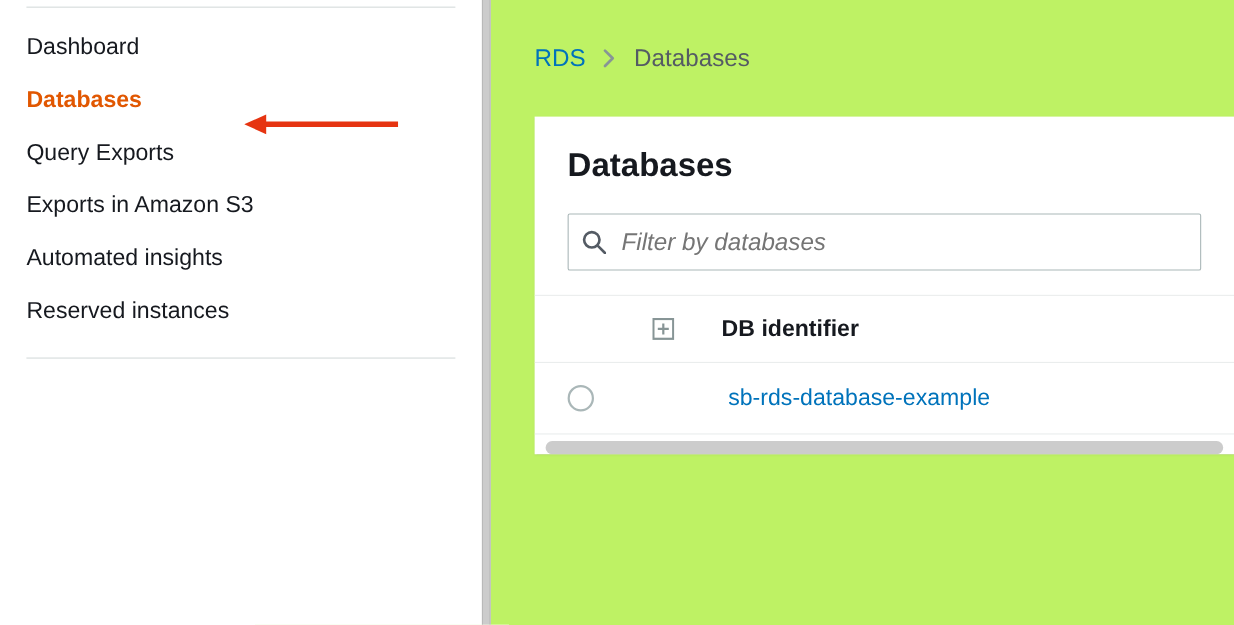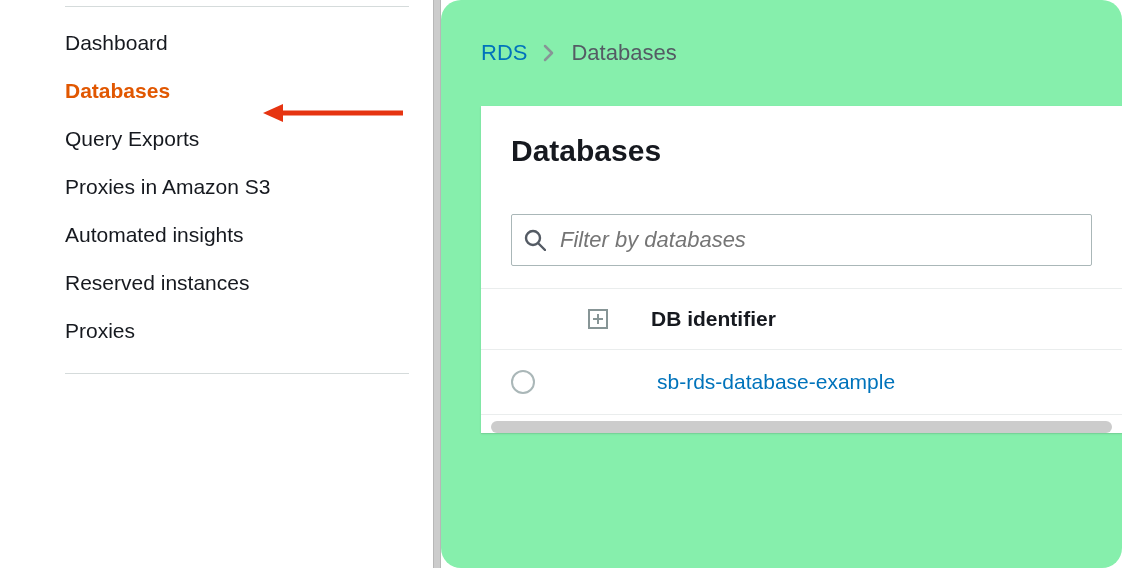--- a/index.html
+++ b/index.html
@@ -9,25 +9,24 @@
       width: 1122px;
       height: 568px;
       overflow: hidden;
       position: relative;
     }
     .layout {
       display: flex;
       height: 100%;
     }
     .sidebar {
-      width: 392px;
+      width: 438px;
       background: #fff;
       position: relative;
       padding: 0;
-      margin-left: 41px;
     }
     .sidebar-top-divider {
       height: 1px;
       background: #d5dbdb;
       margin: 6px 24px 12px 24px;
     }
     .sidebar-list {
       list-style: none;
       padding: 0 0 0 24px;
     }
@@ -56,24 +55,23 @@
       pointer-events: none;
     }
     .divider-vertical {
       width: 8px;
       background: #ccc;
       position: relative;
       box-shadow: inset 1px 0 0 #b7b7b7, inset -1px 0 0 #b7b7b7;
     }
     .main {
       flex: 1;
-      background: #86efac;
+      background: #bef264;
       padding: 40px 0 0 40px;
       overflow: hidden;
-      border-radius: 20px;
     }
     .breadcrumb {
       display: flex;
       align-items: center;
       gap: 16px;
       font-size: 22px;
       margin-bottom: 40px;
     }
     .breadcrumb-link {
       color: #0073bb;
@@ -96,21 +94,20 @@
     .panel-header {
       padding: 28px 30px 26px 30px;
     }
     .panel-title {
       font-size: 30px;
       font-weight: 700;
       color: #16191f;
     }
     .filter-row {
       padding: 0 30px 22px 30px;
-      margin-top: 20px;
     }
     .filter-box {
       display: flex;
       align-items: center;
       border: 1px solid #aab7b8;
       border-radius: 2px;
       padding: 8px 12px;
       height: 52px;
     }
     .filter-box .icon-search {
@@ -187,24 +184,23 @@
 </head>
 <body>
 
 <div class="layout">
   <nav class="sidebar">
     <div class="sidebar-top-divider"></div>
     <ul class="sidebar-list">
       <li class="sidebar-item">Dashboard</li>
       <li class="sidebar-item active">Databases</li>
       <li class="sidebar-item">Query Exports</li>
-      <li class="sidebar-item">Proxies in Amazon S3</li>
+      <li class="sidebar-item">Exports in Amazon S3</li>
       <li class="sidebar-item">Automated insights</li>
       <li class="sidebar-item">Reserved instances</li>
-      <li class="sidebar-item">Proxies</li>
     </ul>
     <div class="sidebar-bottom-divider"></div>
 
     <svg class="arrow-overlay" viewBox="0 0 140 22">
       <line x1="140" y1="11" x2="14" y2="11" stroke="#e63411" stroke-width="5"></line>
       <polygon points="0,11 20,2 20,20" fill="#e63411"></polygon>
     </svg>
   </nav>
 
   <div class="divider-vertical"></div>

